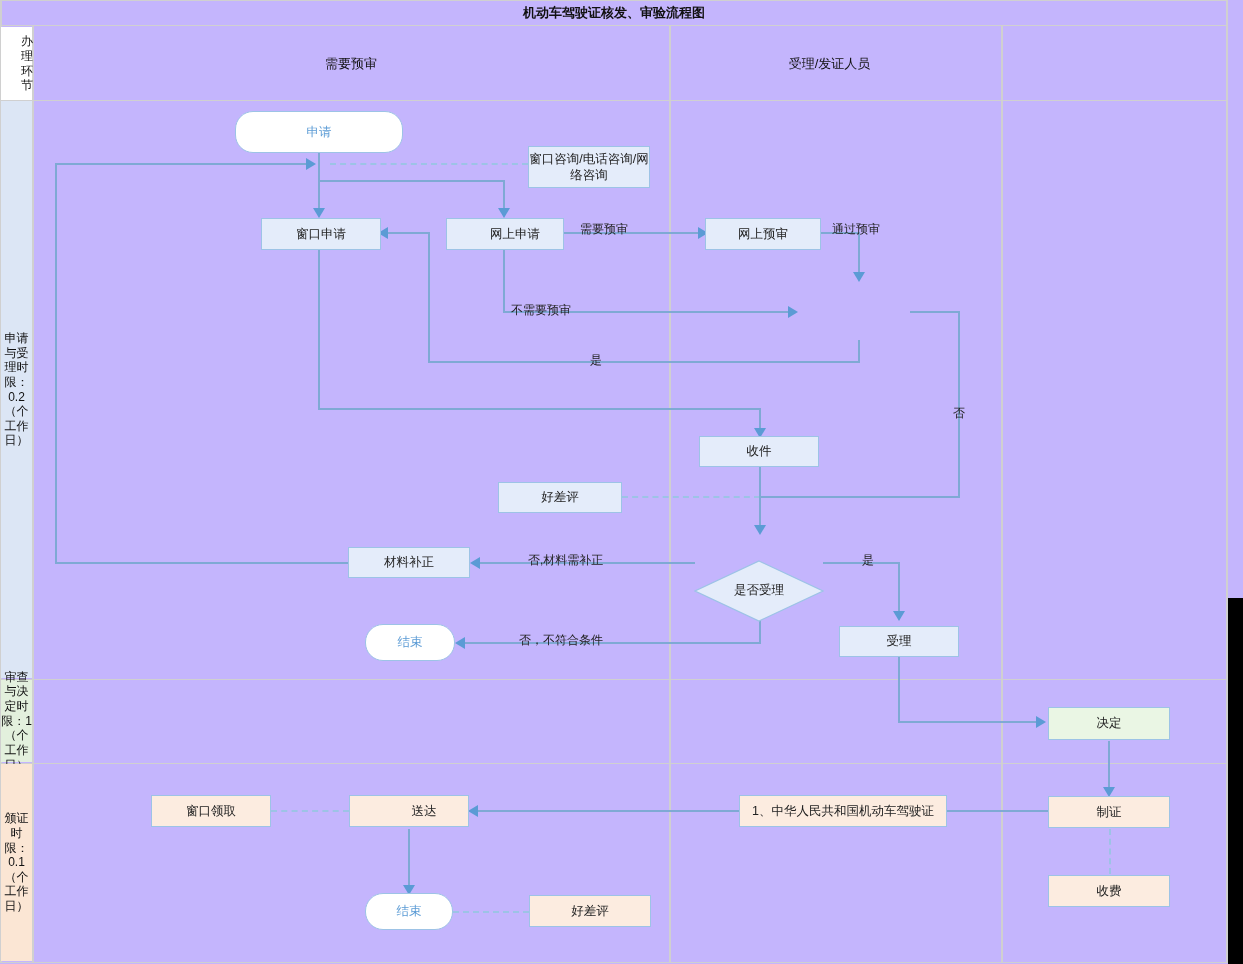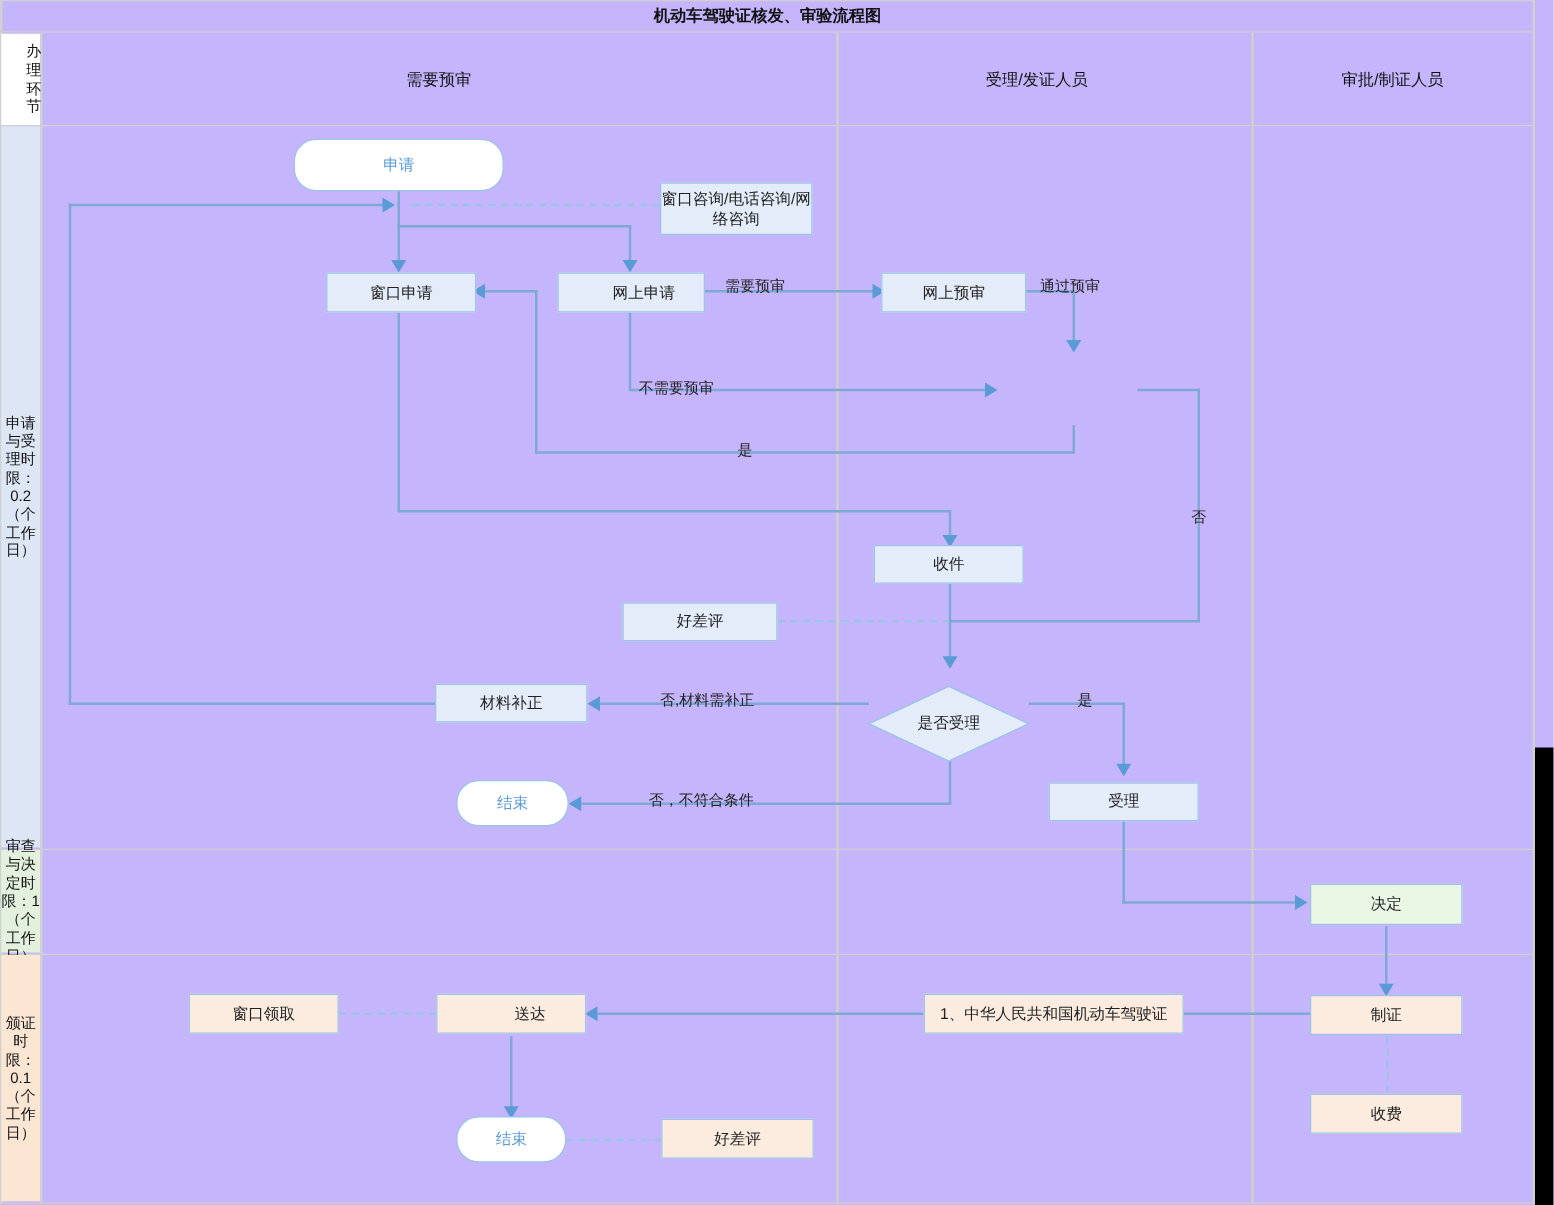--- a/index.html
+++ b/index.html
@@ -80,21 +80,20 @@
   <div class="tline v-line" style="left:0;top:0;height:963px;"></div>
   <div class="tline v-line" style="left:32px;top:26px;height:937px;"></div>
   <div class="tline v-line" style="left:669px;top:26px;height:937px;"></div>
   <div class="tline v-line" style="left:1001px;top:26px;height:937px;"></div>
   <div class="tline v-line" style="left:1226px;top:0;height:963px;"></div>
 
   <div class="side-cell side-head" style="top:27px;height:73px;padding-left:21px;">办理环节</div>
 
   <div class="col-head" style="left:34px;width:634px;">需要预审</div>
   <div class="col-head" style="left:665px;width:329px;">受理/发证人员</div>
-  <div class="col-head" style="left:1003px;width:222px;">审批/制证人员</div>
 
   <div class="side-cell side-blue" style="top:101px;height:577px;">申请与受理时限：0.2（个工作日）</div>
   <div class="side-cell side-green" style="top:680px;height:82px;">审查与决定时限：1（个工作日）</div>
   <div class="side-cell side-orange" style="top:764px;height:197px;">颁证时限：0.1（个工作日）</div>
 
   <div class="seg seg-v" style="left:318px;top:152px;height:12px;"></div>
 
   <div class="dash-h" style="left:330px;top:163px;width:198px;"></div>
 
   <div class="seg seg-h" style="left:55px;top:562px;width:294px;"></div>
@@ -190,21 +189,21 @@
 
   <div class="node n-blue" style="left:446px;top:218px;width:118px;height:32px;padding-left:20px;">网上申请</div>
 
   <div class="node n-blue" style="left:705px;top:218px;width:116px;height:32px;">网上预审</div>
 
 
   <div class="node n-blue" style="left:699px;top:436px;width:120px;height:31px;">收件</div>
 
   <div class="node n-blue" style="left:498px;top:482px;width:124px;height:31px;">好差评</div>
 
-  <div class="node n-diamond" style="left:694px;top:548px;width:130px;height:62px;">
+  <div class="node n-diamond" style="left:694px;top:560px;width:130px;height:62px;">
     <svg class="diamond-shape" viewBox="0 0 130 62" preserveAspectRatio="none">
       <polygon points="65,1 129,31 65,61 1,31" fill="#e4ecfa" stroke="#9dc3e6" stroke-width="1.2"></polygon>
     </svg>
     <div class="diamond-txt">是否受理</div>
   </div>
 
   <div class="node n-blue" style="left:348px;top:547px;width:122px;height:31px;">材料补正</div>
 
   <div class="node n-term" style="left:365px;top:624px;width:90px;height:37px;">结束</div>
 

